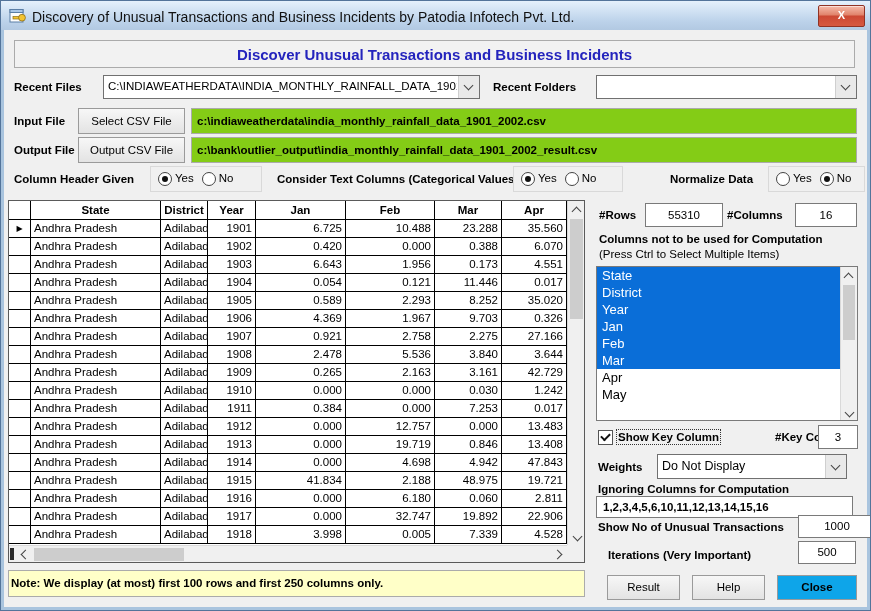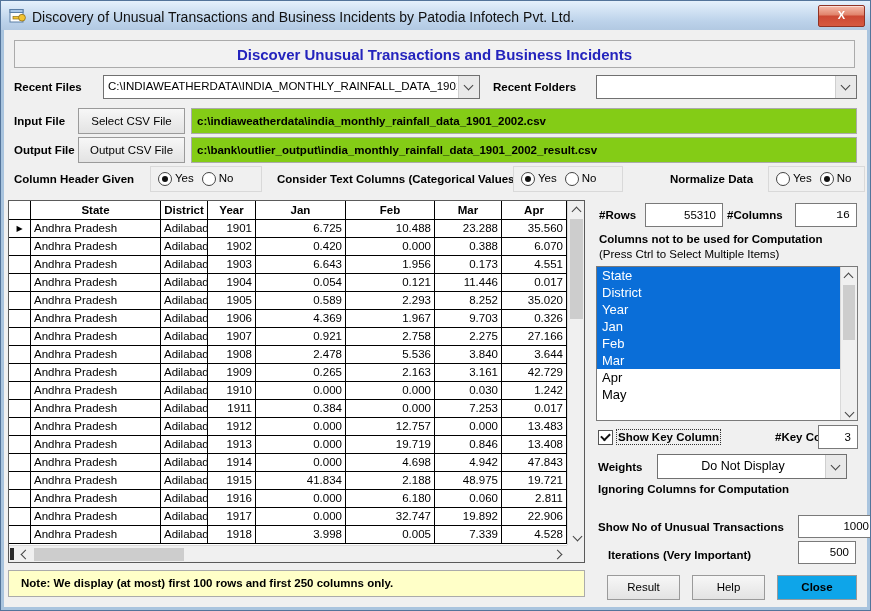--- a/index.html
+++ b/index.html
@@ -28,21 +28,21 @@
   .chev { position:absolute; width:6px; height:6px; border-right:1.6px solid #444; border-bottom:1.6px solid #444; }
   .chev.down  { left:6px; top:6px;  transform:rotate(45deg); }
   .chev.up    { left:5px; top:7px;  transform:rotate(-135deg); }
   .chev.left  { left:7px; top:5px;  transform:rotate(135deg); }
   .chev.right { left:4px; top:5px;  transform:rotate(-45deg); }
 
   .btn { position:absolute; background:linear-gradient(#f7f7f7,#e3e3e3); border:1px solid #9a9a9a;
          text-align:center; z-index:2; box-sizing:border-box; }
   .yfield { position:absolute; background:#84cc16; border:1px solid #ababab; font-weight:bold;
             line-height:24px; padding:0 5px; white-space:nowrap; overflow:hidden; z-index:2; box-sizing:border-box; }
-  .numbox { position:absolute; background:#fff; border:1px solid #7a7a7a; text-align:right;
+  .numbox { position:absolute; background:#fff; border:1px solid #7a7a7a; text-align:center;
             padding:0 6px; z-index:2; box-sizing:border-box; }
 
   .optbox { position:absolute; height:26px; border:1px solid #d9d9d9; background:#f0f0f0;
             display:flex; align-items:center; padding:0 7px; z-index:2; box-sizing:border-box; }
   .ropt { display:flex; align-items:flex-start; margin-right:8px; }
   .radio { display:inline-block; width:12px; height:12px; border-radius:50%; background:#fff;
            border:1px solid #444; position:relative; margin-right:3px; flex:0 0 auto; }
   .radio.checked::after { content:""; position:absolute; left:3px; top:3px; width:6px; height:6px;
            border-radius:50%; background:#111; }
   .checkbox { position:absolute; width:13px; height:13px; background:#fff; border:1px solid #555; z-index:2; }
@@ -68,21 +68,21 @@
   .al { text-align:left; padding-left:3px; } .ar { text-align:right; padding-right:3px; }
 
   .t-vscroll { position:absolute; left:558px; top:0; width:17px; height:344px; background:#f0f0f0; border-left:1px solid #d9d9d9; box-sizing:border-box; }
   .t-hscroll { position:absolute; left:0; top:344px; width:558px; height:17px; background:#f0f0f0; border-top:1px solid #d9d9d9; box-sizing:border-box; }
   .t-corner  { position:absolute; left:558px; top:344px; width:17px; height:17px; background:#f0f0f0; }
   .sb-btn { position:absolute; width:17px; height:17px; }
   .sb-thumb { position:absolute; background:#cdcdcd; }
   .hsplit { position:absolute; left:1px; top:2px; width:4px; height:12px; background:#2a2a2a; }
 
   .notebox { position:absolute; left:8px; top:570px; width:577px; height:27px; background:#ffffc8;
-             border:1px solid #ababab; font-weight:bold; line-height:25px; padding-left:12px;
+             border:1px solid #ababab; font-weight:bold; line-height:25px; padding-left:2px;
              z-index:2; box-sizing:border-box; white-space:nowrap; overflow:hidden; }
 
   
   .listbox { position:absolute; left:596px; top:266px; width:262px; height:155px; background:#fff;
              border:1px solid #7a7a7a; overflow:hidden; z-index:2; box-sizing:border-box; }
   .lb-items { position:absolute; left:0; top:0; right:17px; bottom:0; }
   .lb-item { height:17px; line-height:17px; padding-left:5px; font-size:13px; white-space:nowrap; overflow:hidden; }
   .lb-item.sel { background:#0a6ed8; color:#fff; }
   .lb-item.focus { outline:1px dotted #222; outline-offset:-1px; }
   .lb-scroll { position:absolute; right:0; top:0; width:17px; bottom:0; background:#f0f0f0; border-left:1px solid #d9d9d9; box-sizing:border-box; }
@@ -387,21 +387,21 @@
         </span>
     </div>
     <div class="t-corner"></div>
   </div>
 
   <div class="notebox">Note: We display (at most) first 100 rows and first 250 columns only.</div>
 
   <div class="lbl" style="left:599px; top:209px;">#Rows</div>
   <div class="numbox" style="left:645px; top:203px; width:78px; height:24px; line-height:22px;">55310</div>
   <div class="lbl" style="left:727px; top:209px;">#Columns</div>
-  <div class="numbox" style="left:795px; top:203px; width:62px; height:24px; line-height:22px;font-family:Liberation Mono, monospace;">16</div>
+  <div class="numbox" style="left:795px; top:203px; width:62px; height:24px; line-height:22px;">16</div>
 
   <div class="lbl" style="left:599px; top:233px;">Columns not to be used for Computation</div>
   <div class="lbl plain" style="left:599px; top:248px;">(Press Ctrl to Select Multiple Items)</div>
 
   <div class="listbox">
     <div class="lb-items">
         <div class="lb-item sel">State</div>
         <div class="lb-item sel">District</div>
         <div class="lb-item sel">Year</div>
         <div class="lb-item sel">Jan</div>
@@ -421,27 +421,28 @@
     </div>
   </div>
 
   <span class="checkbox checked" style="left:598px; top:430px;"></span>
   <div class="lbl focus-dotted" style="left:618px; top:431px;">Show Key Column</div>
   <div class="lbl" style="left:728px; top:431px;margin-left:47px;">#Key Columns</div>
   <div class="numbox" style="left:818px; top:425px; width:40px; height:24px; line-height:22px;">3</div>
 
   <div class="lbl" style="left:598px; top:461px;">Weights</div>
   <div class="combo" style="left:657px; top:454px; width:190px; height:25px;">
-    <span class="val" style="line-height:23px; font-size:12.5px;text-align:center;">Do Not Display</span>
+    <span class="val" style="line-height:23px; font-size:12.5px;">Do Not Display</span>
     <span class="arrow">
         <span class="chev down" style="top:7px;"></span>
       </span>
   </div>
 
   <div class="lbl" style="left:598px; top:483px;">Ignoring Columns for Computation</div>
+  <div class="numbox" style="left:596px; top:496px; width:257px; height:22px; line-height:20px; text-align:left; font-weight:bold;">1,2,3,4,5,6,10,11,12,13,14,15,16</div>
 
   <div class="lbl" style="left:598px; top:521px;">Show No of Unusual Transactions</div>
   <div class="numbox" style="left:798px; top:515px; width:78px; height:23px; line-height:21px;">1000</div>
 
   <div class="lbl" style="left:564px; top:549px;padding-left:44px;">Iterations (Very Important)</div>
   <div class="numbox" style="left:798px; top:541px; width:58px; height:23px; line-height:21px;">500</div>
 
   <div class="btn" style="left:607px; top:575px; width:73px; height:25px; line-height:23px;">Result</div>
   <div class="btn" style="left:692px; top:575px; width:73px; height:25px; line-height:23px;">Help</div>
   <div class="btn pinkbtn" style="left:777px; top:575px; width:80px; height:25px; line-height:23px;">Close</div>

